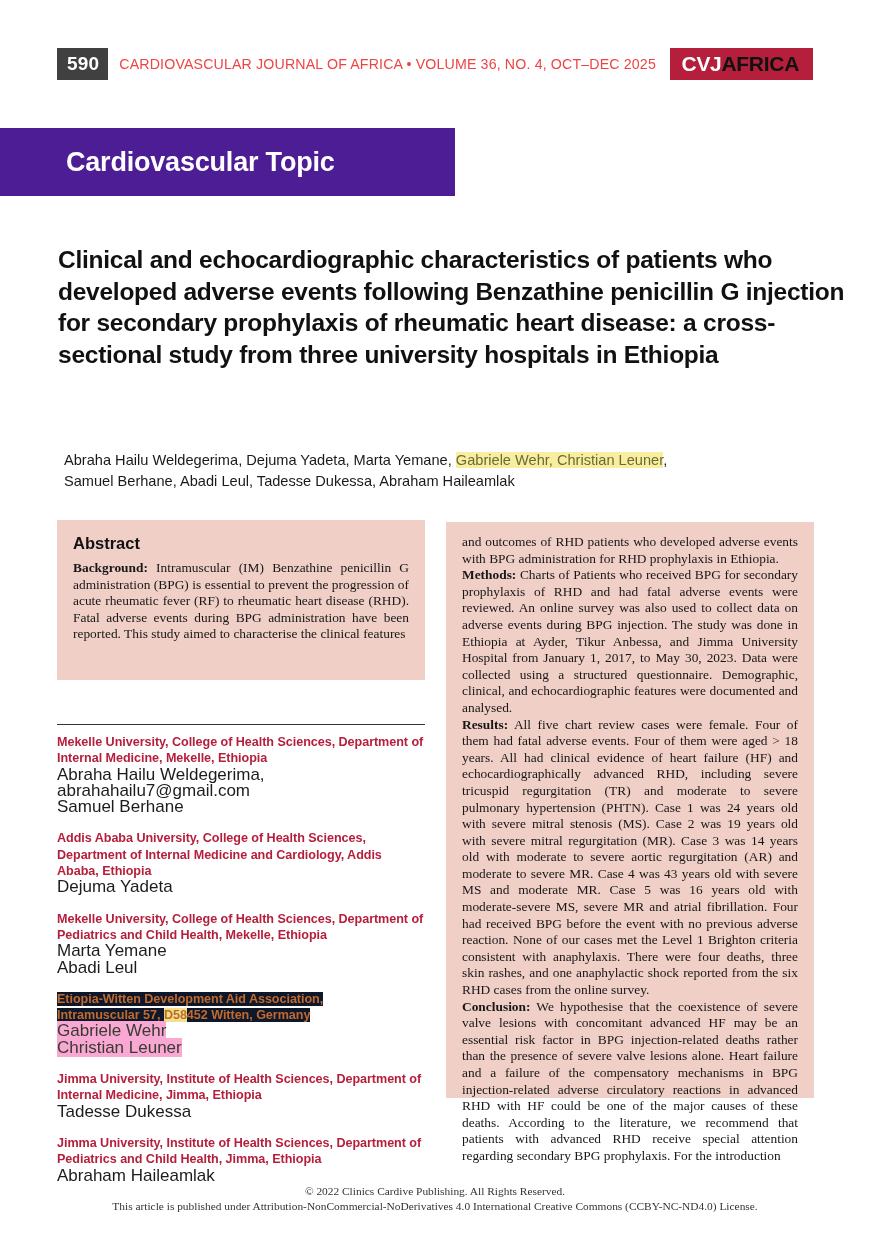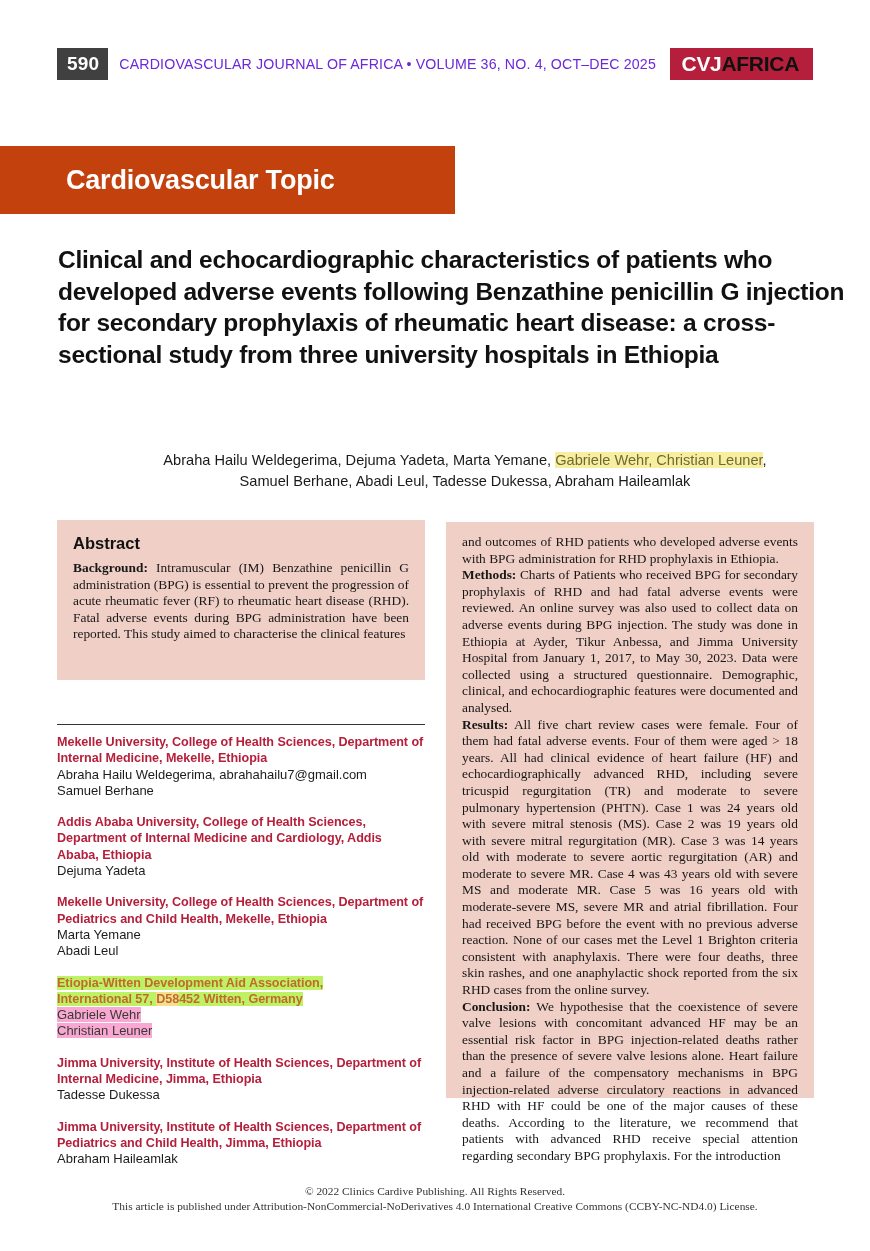--- a/index.html
+++ b/index.html
@@ -42,43 +42,43 @@
     letter-spacing: 0.2px;
     font-family: "Liberation Sans", sans-serif;
   }
   .runhead-title {
     flex: 1;
     font-size: 14.2px;
     line-height: 32px;
     padding-left: 11px;
     letter-spacing: 0.15px;
     white-space: nowrap;
-    color: #6d28d9;
+    color: #ef4444;
   }
   .runhead-logo {
     background: #b5२23;
     background: #b51f3b;
     display: flex;
     align-items: center;
     padding: 0 14px 0 12px;
     font-size: 21px;
     font-weight: bold;
     letter-spacing: -0.3px;
   }
   .logo-cvj { color: #ffffff; }
   .logo-africa { color: #111111; }
 
   
   .section-banner {
     position: absolute;
     left: 0;
-    top: 146px;
+    top: 128px;
     width: 455px;
     height: 68px;
-    background: #c2410c;
+    background: #4c1d95;
     display: flex;
     align-items: center;
   }
   .section-banner-text {
     color: #ffffff;
     font-size: 27px;
     font-weight: bold;
     padding-left: 66px;
     letter-spacing: -0.2px;
   }
@@ -92,27 +92,26 @@
     font-size: 24.5px;
     font-weight: bold;
     line-height: 31.5px;
     letter-spacing: -0.25px;
     color: #111;
   }
 
   
   .authors {
     position: absolute;
-    left: 70px;
+    left: 64px;
     top: 450px;
     width: 790px;
     font-size: 14.6px;
     line-height: 21px;
     color: #1a1a1a;
-    text-align: center;
   }
   .hl {
     background: #f7ee9f;
     color: #6d6a35;
   }
 
   
   .col-left {
     position: absolute;
     left: 57px;
@@ -160,28 +159,28 @@
   .affil-block { margin-bottom: 15px; }
   .affil-org {
     color: #b51f3b;
     font-weight: bold;
     font-size: 12.6px;
     line-height: 16.3px;
     letter-spacing: -0.05px;
   }
   .affil-person {
     color: #1c1c1c;
-    font-size: 13px;
+    font-size: 17px;
     line-height: 16.3px;
   }
   .affil-block.highlighted .affil-org {
     color: #c06a2e;
   }
   .hl-org-line {
-    background: #bef264;
+    background: #0f172a;
     box-decoration-break: clone;
     text-align: right;
     -webkit-box-decoration-break: clone;
   }
   .hl-strong { background: #f3e08a; }
   .hl-person {
     background: #f9a8d4;
     box-decoration-break: clone;
     -webkit-box-decoration-break: clone;
     color: #3a3a33;
@@ -265,21 +264,21 @@
 
       <div class="affil-block">
         <div class="affil-org">Mekelle University, College of Health Sciences, Department of Pediatrics and Child Health, Mekelle, Ethiopia</div>
         <div class="affil-person">Marta Yemane</div>
         <div class="affil-person">Abadi Leul</div>
       </div>
 
       <div class="affil-block highlighted">
         <div class="affil-org">
           <span class="hl-org-line">Etiopia-Witten Development Aid Association,</span><br>
-          <span class="hl-org-line">International 57, </span><span class="hl-strong">D58</span><span class="hl-org-line">452 Witten, Germany</span>
+          <span class="hl-org-line">Intramuscular 57, </span><span class="hl-strong">D58</span><span class="hl-org-line">452 Witten, Germany</span>
         </div>
         <div class="affil-person"><span class="hl-person">Gabriele Wehr</span></div>
         <div class="affil-person"><span class="hl-person">Christian Leuner</span></div>
       </div>
 
       <div class="affil-block">
         <div class="affil-org">Jimma University, Institute of Health Sciences, Department of Internal Medicine, Jimma, Ethiopia</div>
         <div class="affil-person">Tadesse Dukessa</div>
       </div>
 

